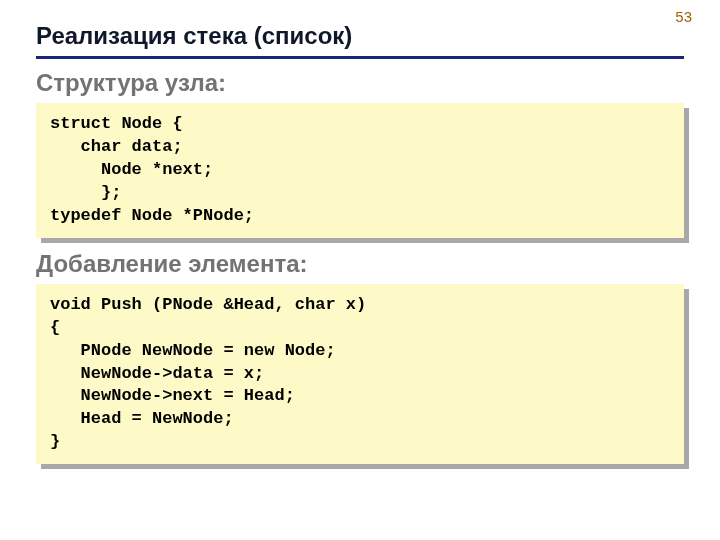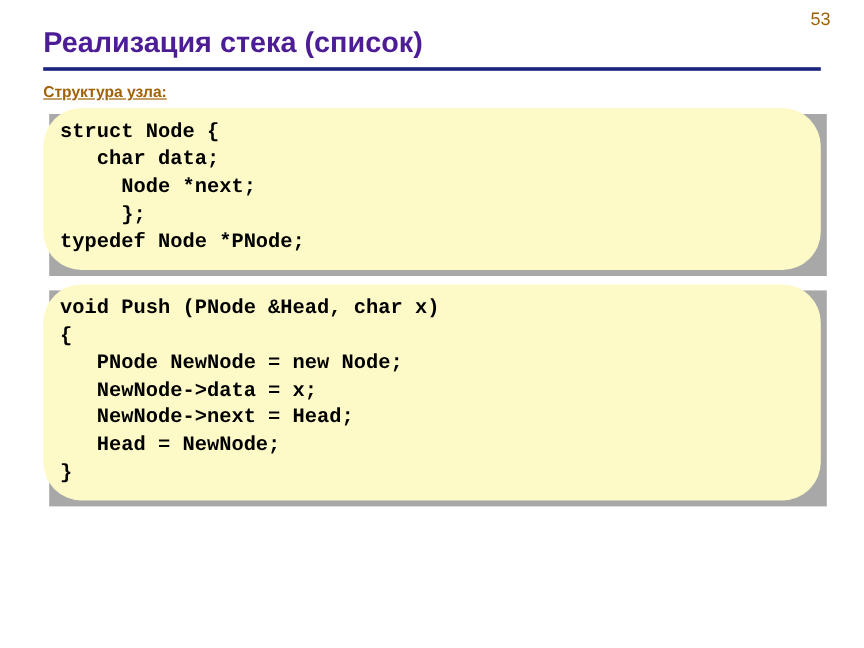--- a/index.html
+++ b/index.html
@@ -17,32 +17,31 @@
       right: 28px;
       font-size: 15px;
       color: #a16207;
     }
     .content {
       padding: 22px 36px 0 36px;
     }
     .title {
       font-size: 24px;
       font-weight: bold;
-      color: #4c1d95;
+      color: #0f172a;
       padding-bottom: 6px;
       border-bottom: 3px solid #1a237e;
       margin-bottom: 10px;
     }
     .section-label {
-      font-size: 13px;
+      font-size: 24px;
       font-weight: bold;
-      color: #a16207;
+      color: #737373;
       margin-top: 8px;
       margin-bottom: 6px;
-      text-decoration: underline;
     }
     .code-block-wrapper {
       position: relative;
       margin-bottom: 12px;
     }
     .code-shadow {
       position: absolute;
       top: 5px;
       left: 5px;
       right: -5px;
@@ -54,41 +53,41 @@
       position: relative;
       background: #fdfac7;
       padding: 10px 14px;
       font-family: "Courier New", Courier, monospace;
       font-size: 17px;
       font-weight: bold;
       line-height: 1.35;
       white-space: pre;
       color: #000;
       z-index: 1;
-      border-radius: 32px;
     }
   </style>
 </head>
 <body>
 
 <div class="page-number">53</div>
 
 <div class="content">
   <div class="title">Реализация стека (список)</div>
 
   <div class="section-label">Структура узла:</div>
   <div class="code-block-wrapper">
     <div class="code-shadow"></div>
     <div class="code-block">struct Node {
    char data;
      Node *next;
      };
 typedef Node *PNode;</div>
   </div>
 
+  <div class="section-label">Добавление элемента:</div>
   <div class="code-block-wrapper">
     <div class="code-shadow"></div>
     <div class="code-block">void Push (PNode &amp;Head, char x)
 {
    PNode NewNode = new Node;
    NewNode-&gt;data = x;
    NewNode-&gt;next = Head;
    Head = NewNode;
 }</div>
   </div>

